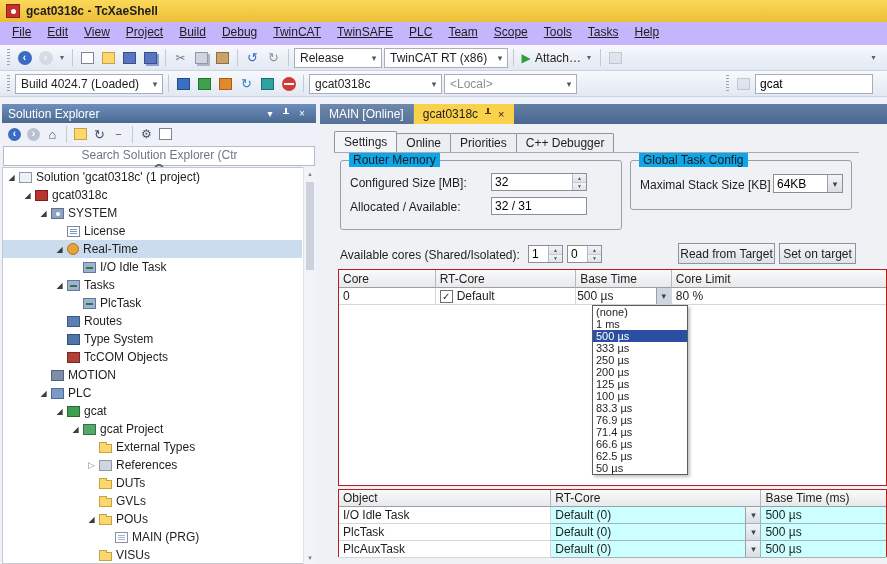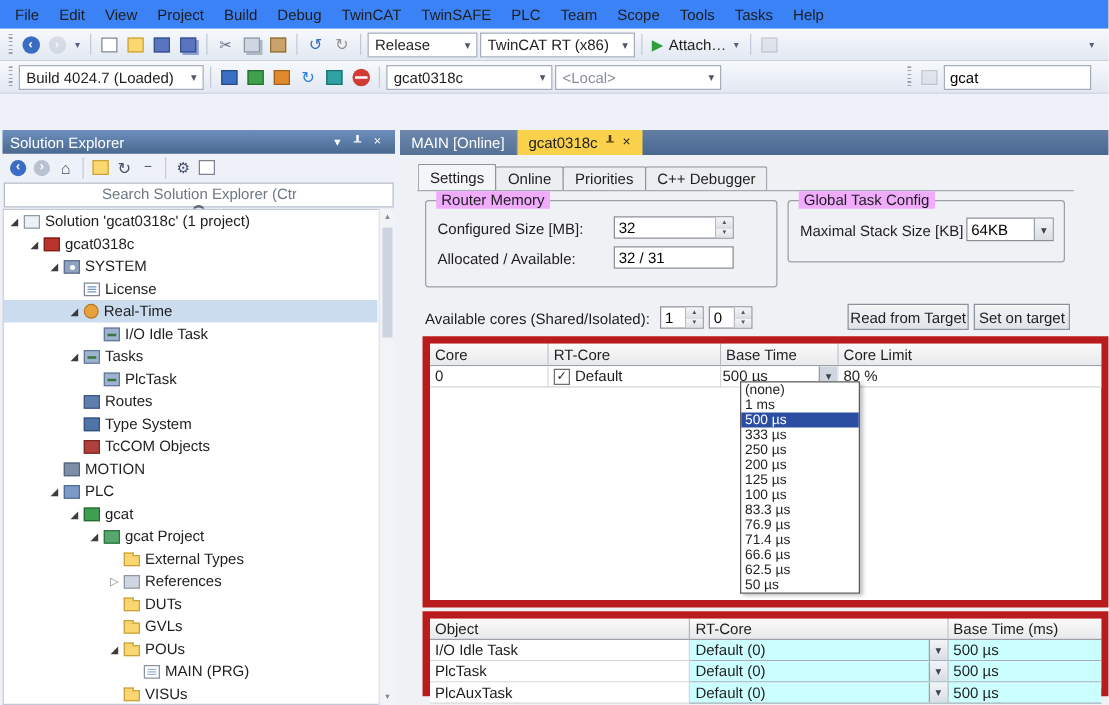--- a/index.html
+++ b/index.html
@@ -7,21 +7,21 @@
   .window{position:relative;width:887px;height:564px;overflow:hidden;
     font-family:"Liberation Sans",sans-serif;font-size:12px;color:#1e1e1e;background:#eef1f7;}
 
   
   .titlebar{height:22px;background:linear-gradient(#fbd958,#edbd37);display:flex;align-items:center;
     padding:0 6px;font-weight:bold;}
   .app-icon{width:14px;height:14px;background:#c8302a;border:1px solid #8f1d18;margin-right:6px;position:relative;}
   .app-icon::after{content:"";position:absolute;left:4px;top:4px;width:5px;height:5px;background:#fff;border-radius:50%;}
 
   
-  .menubar{height:23px;display:flex;align-items:center;background:#3b82f6;padding-left:4px;}
+  .menubar{height:23px;display:flex;background:#c4b5fd;padding-left:4px;text-decoration:underline;}
   .menu-item{padding:3px 8px;}
 
   
   .toolbar{height:26px;background:linear-gradient(#f7f9fc,#e2e8f2);border-bottom:1px solid #ccd3e0;
     display:flex;align-items:center;padding:0 4px;gap:2px;}
   .grip{width:3px;height:17px;margin:0 3px;background:repeating-linear-gradient(#9aa2b0 0 1px,transparent 1px 3px);}
   .sep{width:1px;height:17px;background:#c2cad7;margin:0 3px;}
   .tbi{width:19px;height:19px;display:flex;align-items:center;justify-content:center;font-size:12px;flex:none;}
   .tbi.dim{opacity:.45;}
   .circ{width:14px;height:14px;border-radius:50%;background:#3a6cc4;color:#fff;font-size:10px;line-height:13px;
@@ -106,36 +106,36 @@
   .doc-tab .x{font-size:11px;line-height:11px;}
   .doc-area{position:absolute;left:0;right:0;top:20px;bottom:0;background:#f0f1f4;}
 
   .pane-line{position:absolute;left:14px;right:28px;top:28px;border-top:1px solid #a5aab2;}
   .tabstrip{position:absolute;left:14px;top:9px;display:flex;z-index:2;}
   .tab{height:19px;padding:0 9px;display:flex;align-items:center;background:#eceef1;
     border:1px solid #8f959e;border-bottom:none;margin-right:-1px;border-radius:2px 2px 0 0;}
   .tab.active{height:21px;margin-top:-2px;background:#f4f5f8;position:relative;z-index:3;}
 
   .groupbox{position:absolute;border:1px solid #9aa0a8;border-radius:3px;}
-  .legend{position:absolute;top:-8px;left:8px;background:#f0abfc;padding:0 4px;white-space:nowrap;}
+  .legend{position:absolute;top:-8px;left:8px;background:#0ea5e9;padding:0 4px;white-space:nowrap;}
   .glabel{position:absolute;white-space:nowrap;}
 
   .field{position:absolute;height:18px;background:#fff;border:1px solid #8b8f98;display:flex;align-items:center;}
   .field input{flex:1;min-width:0;border:none;outline:none;padding:0 3px;font:12px "Liberation Sans",sans-serif;background:transparent;}
   .spin{width:14px;height:100%;border-left:1px solid #b6bac2;display:flex;flex-direction:column;flex:none;}
   .spin span{flex:1;display:flex;align-items:center;justify-content:center;font-size:5px;color:#4e5666;
     background:linear-gradient(#f2f4f7,#dde1e8);border-bottom:1px solid #c6cad2;}
   .spin span:last-child{border-bottom:none;}
   .ddbtn{width:15px;height:100%;border-left:1px solid #9aa0a8;background:linear-gradient(#f2f4f7,#d9dde4);
     display:flex;align-items:center;justify-content:center;font-size:9px;color:#3c4450;flex:none;}
   .btn{position:absolute;height:21px;background:linear-gradient(#f4f5f7,#dfe2e8);border:1px solid #8b939f;
     display:flex;align-items:center;justify-content:center;}
 
   
-  .grid{position:absolute;background:#fff;border:6px solid #b91c1c;}
+  .grid{position:absolute;background:#fff;border:1px solid #b91c1c;}
   .grow{display:flex;}
   .gh{height:18px;background:linear-gradient(#fafafa,#e8e9eb);border-right:1px solid #b5b9bf;
     border-bottom:1px solid #9aa0a8;display:flex;align-items:center;padding:0 4px;white-space:nowrap;overflow:hidden;}
   .gc{height:17px;border-right:1px solid #d3d6da;border-bottom:1px solid #d3d6da;display:flex;
     align-items:center;padding:0 4px;white-space:nowrap;overflow:hidden;background:#fff;}
   .gc.cyan{background:#ccffff;border-right-color:#aab0b8;border-bottom-color:#aab0b8;padding-right:0;gap:28px;}
   .gc .flex1{flex:1;}
   .cb{width:13px;height:13px;background:#fff;border:1px solid #707070;display:flex;align-items:center;
     justify-content:center;font-size:10px;margin-right:4px;flex:none;}
   .cellcombo{flex:1;height:17px;display:flex;align-items:center;background:#fff;}
@@ -144,20 +144,24 @@
   .dd{position:absolute;width:96px;background:#fff;border:1px solid #5c5c5c;z-index:10;
     box-shadow:2px 2px 3px rgba(0,0,0,.25);}
   .dd-item{height:12px;line-height:12px;font-size:11px;padding:0 3px;white-space:nowrap;}
   .dd-item.sel{background:#2b4ea3;color:#fff;}
 </style>
 </head>
 <body>
 
 <div class="window">
 
+  <div class="titlebar">
+    <span class="app-icon"></span>
+    <span>gcat0318c - TcXaeShell</span>
+  </div>
 
   <div class="menubar">
     <span class="menu-item">File</span>
     <span class="menu-item">Edit</span>
     <span class="menu-item">View</span>
     <span class="menu-item">Project</span>
     <span class="menu-item">Build</span>
     <span class="menu-item">Debug</span>
     <span class="menu-item">TwinCAT</span>
     <span class="menu-item">TwinSAFE</span>

